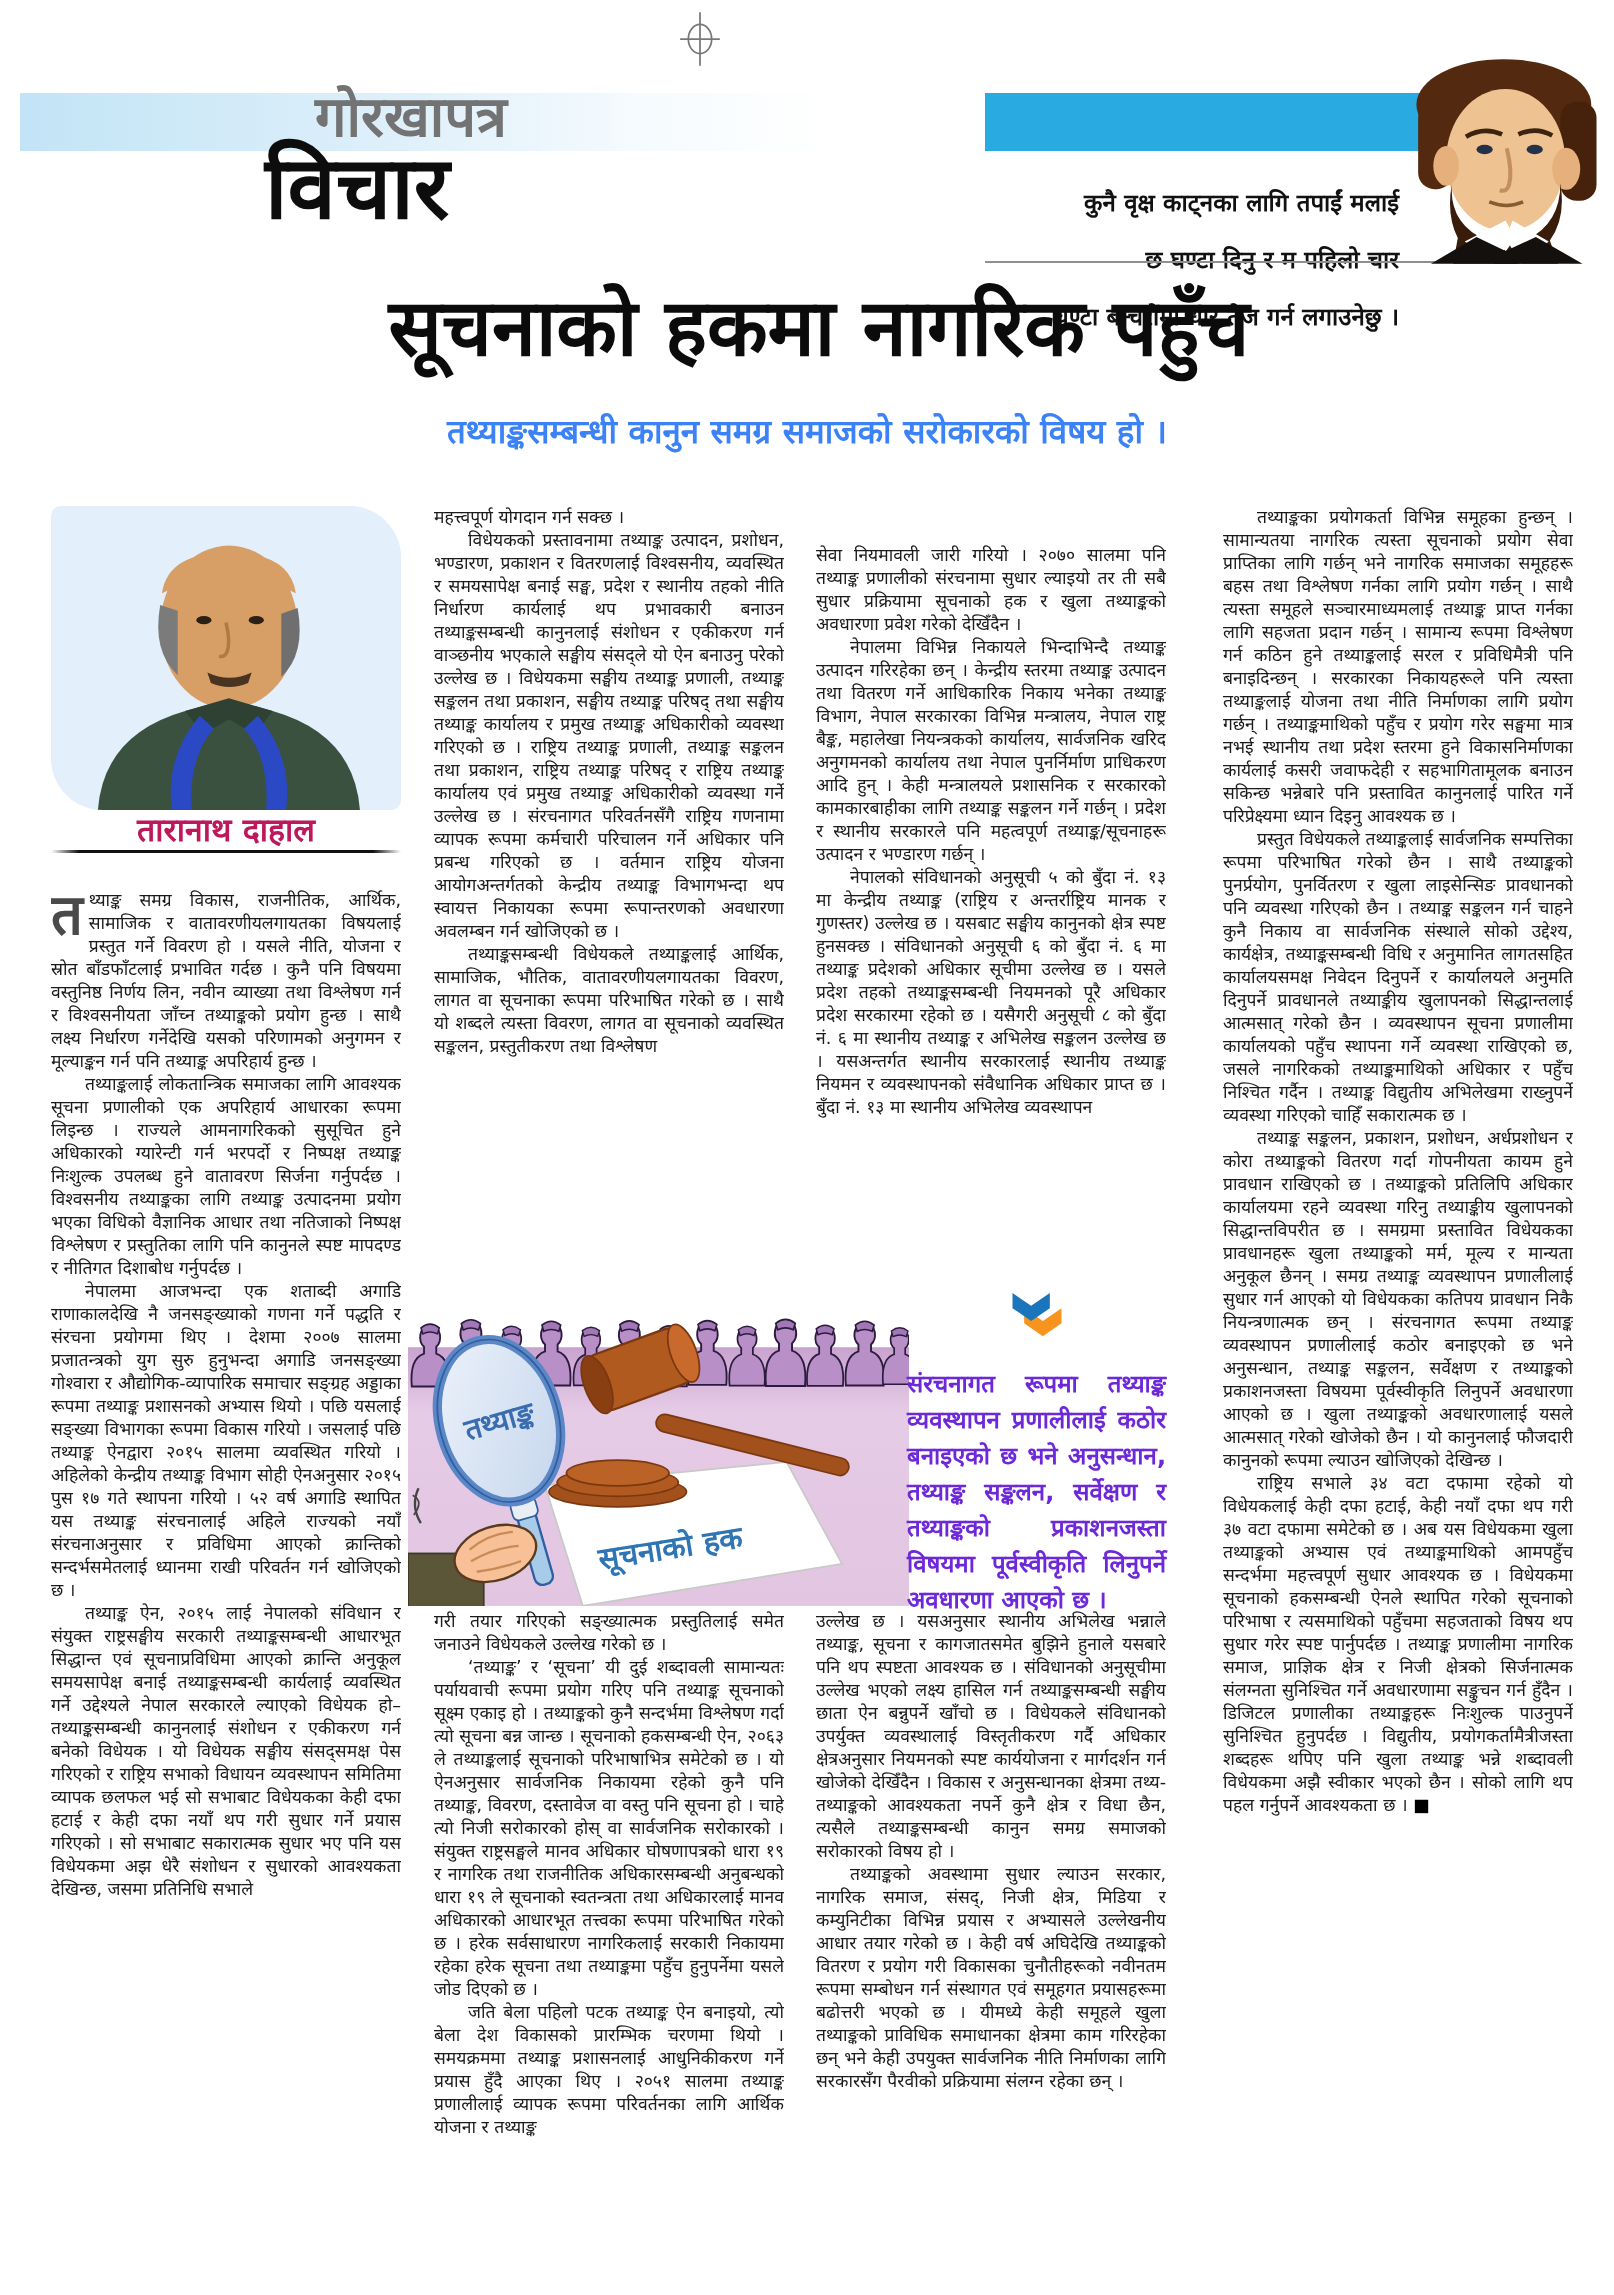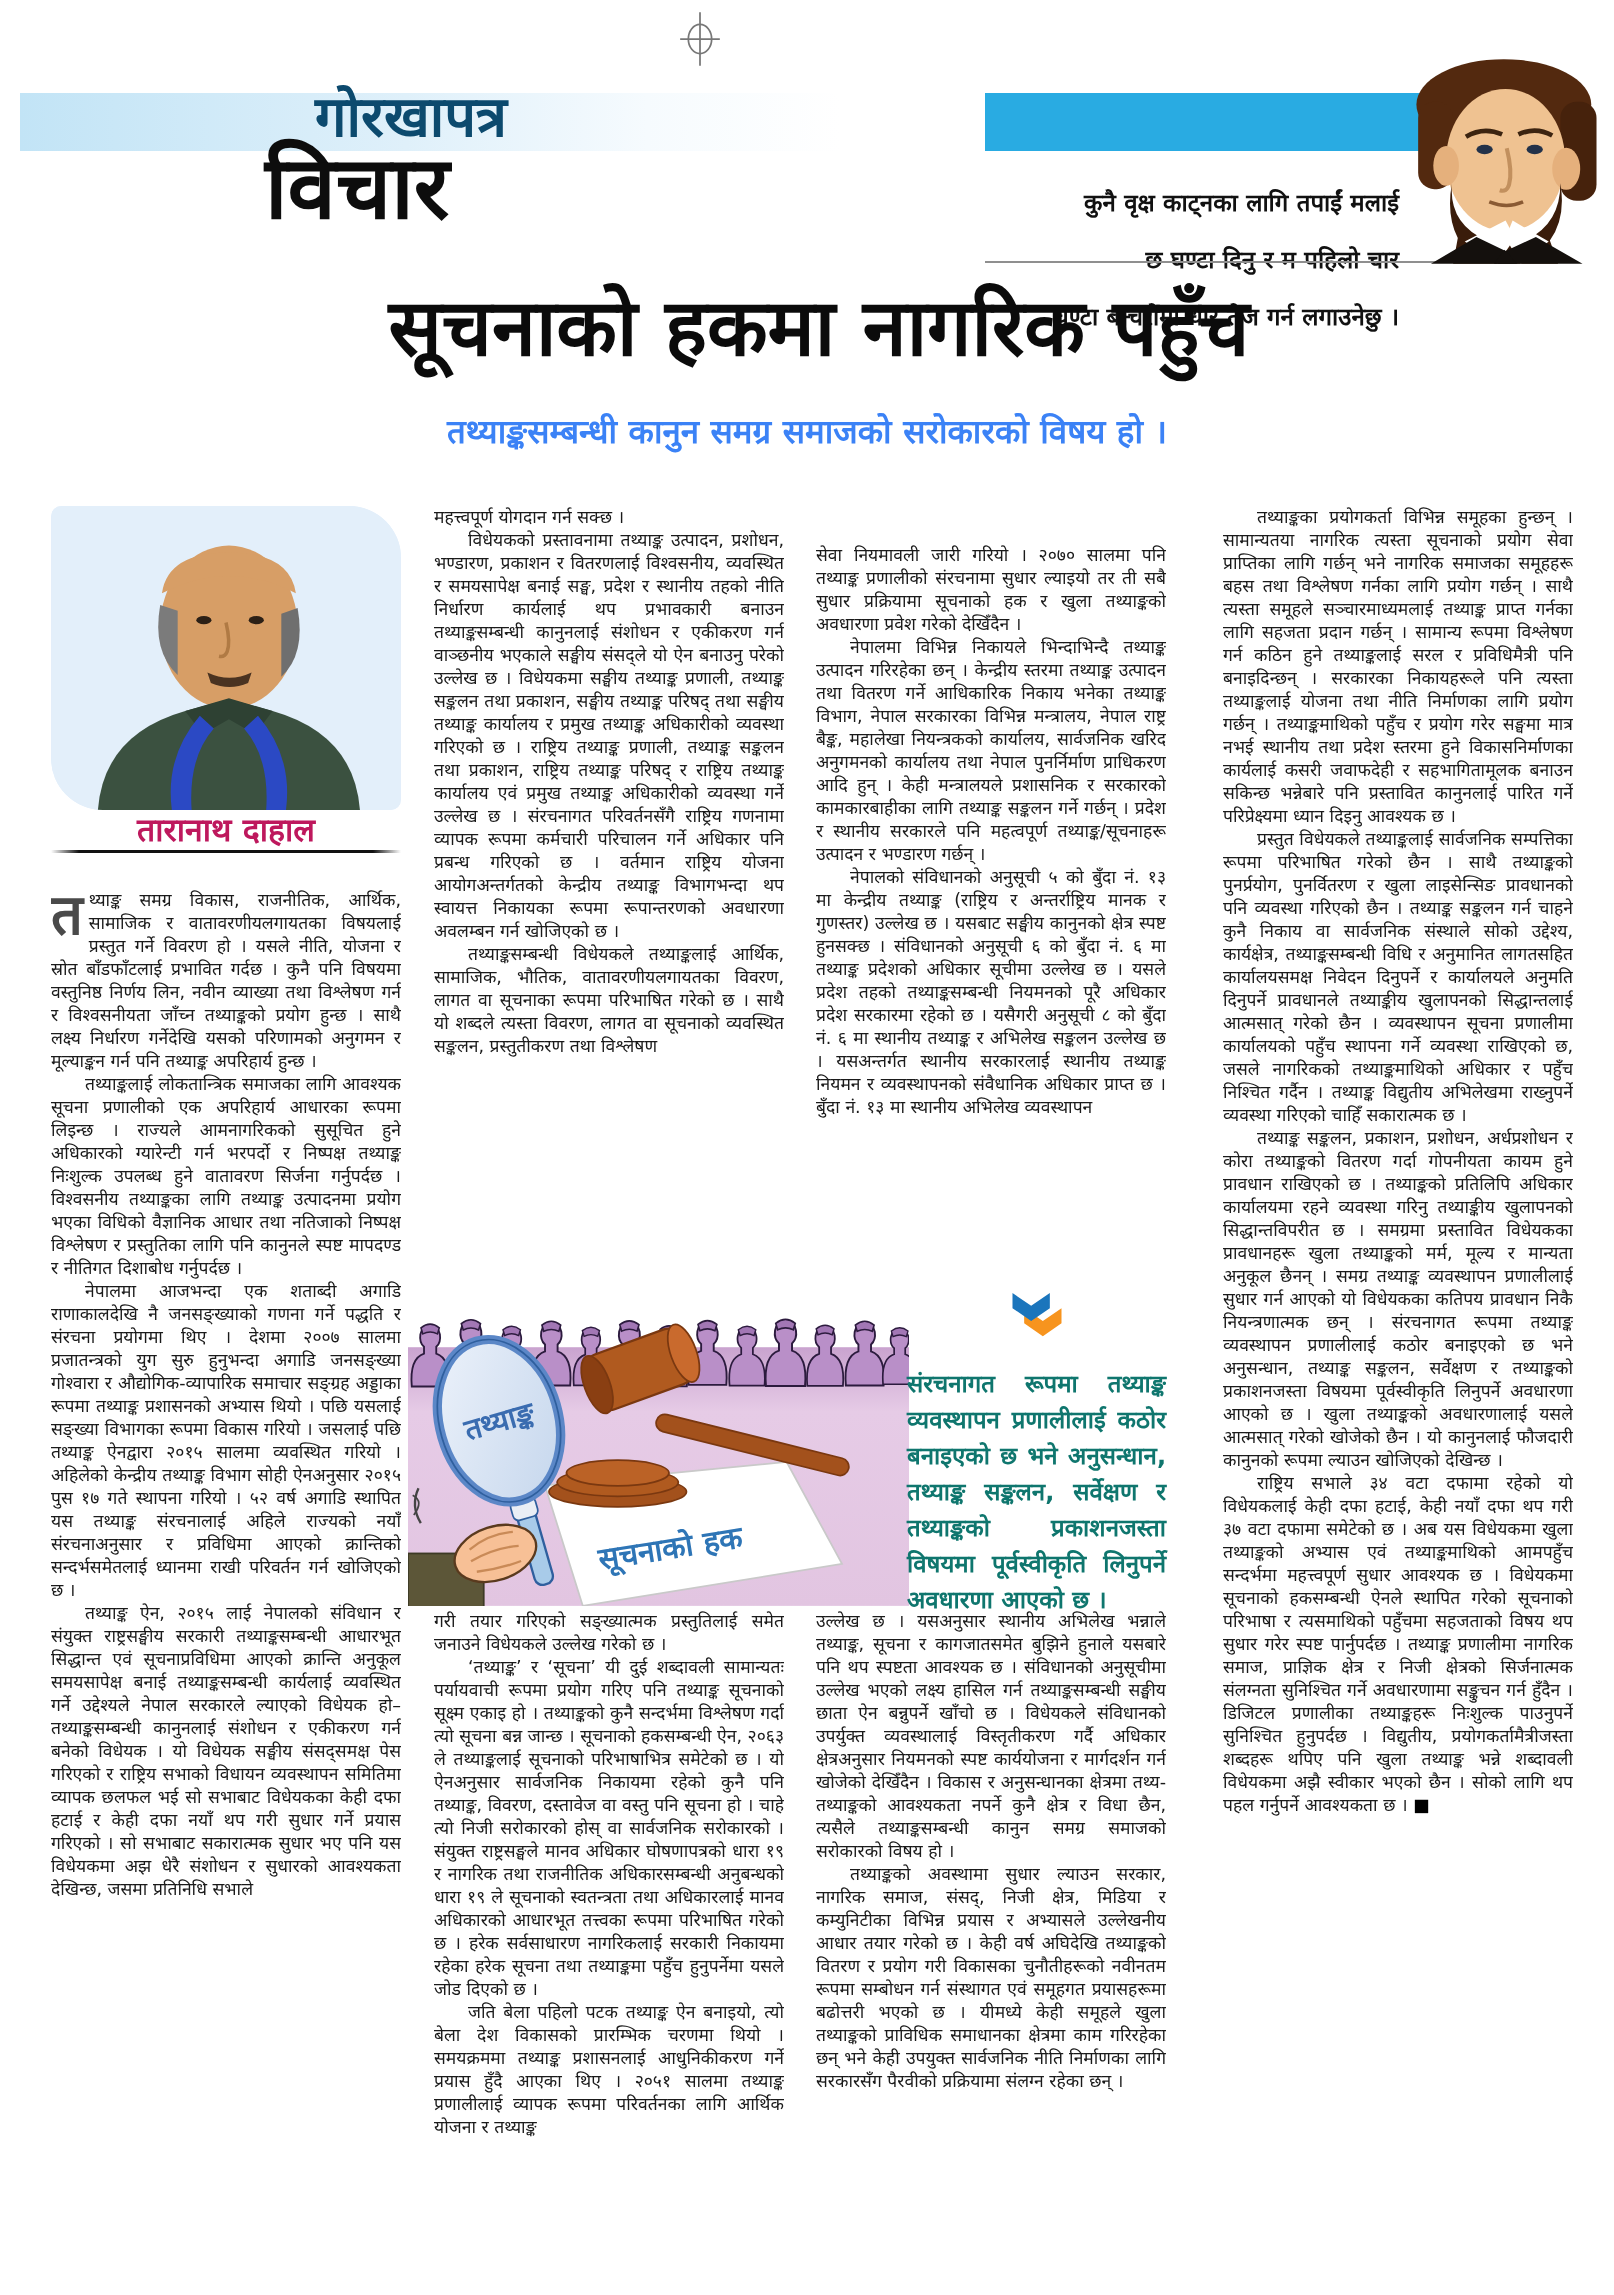--- a/index.html
+++ b/index.html
@@ -3,21 +3,21 @@
 <meta charset="utf-8">
 <style>
   html,body{margin:0;padding:0;background:#888;}
   .page{position:relative;width:1614px;height:2295px;background:#ffffff;overflow:hidden;
         font-family:"DejaVu Sans",sans-serif;color:#1a1a1a;}
   
   .regmark{position:absolute;left:679px;top:10.5px;}
   .band-left{position:absolute;left:20.4px;top:93px;width:965px;height:58px;
              background:linear-gradient(90deg,#c2e4f6 0%,#dff0fa 40%,#f6fbfe 65%,#ffffff 85%);}
   .band-right{position:absolute;left:985px;top:93px;width:578px;height:58px;background:#29abe2;}
-  .masthead-top{position:absolute;left:315px;top:89px;font-size:56px;font-weight:bold;color:#0c4a6e;line-height:1;}
+  .masthead-top{position:absolute;left:315px;top:89px;font-size:56px;font-weight:bold;color:#737373;line-height:1;}
   .masthead-main{position:absolute;left:265px;top:145px;font-size:87px;font-weight:bold;color:#0d0d0d;line-height:1;}
   .lenin-title{position:absolute;left:985px;top:92px;width:414px;height:59px;display:flex;
                align-items:center;justify-content:center;font-size:44px;font-weight:bold;color:#ffffff;}
   .lenin-quote{position:absolute;left:991px;top:163px;width:408px;text-align:right;
                font-size:24px;line-height:33px;font-weight:bold;color:#111;}
   .quote-rule{position:absolute;left:985px;top:261px;width:577px;height:2.3px;background:#8f8f8f;}
   .lincoln{position:absolute;left:1396px;top:49px;width:218px;height:215px;}
   
   .headline{position:absolute;left:12px;top:281px;width:1614px;text-align:center;
             font-size:79px;font-weight:bold;color:#0b0b0b;line-height:1.2;}
@@ -36,21 +36,21 @@
   .photo{width:350px;height:304px;border-radius:10.5px 52px 10.5px 52px;overflow:hidden;background:#e2eefb;}
   .author-name{margin-top:9.3px;text-align:center;font-size:32px;font-weight:bold;color:#be185d;}
   .author-rule{margin-top:8.2px;height:2.3px;background:linear-gradient(90deg,#fff 0%,#111 8%,#111 92%,#fff 100%);}
   .col1-text{margin-top:36px;height:1376px;overflow:hidden;}
   .dropcap{float:left;font-size:56px;line-height:47px;font-weight:bold;color:#4a4a4a;padding:2.3px 5.8px 0 0;}
   
   .cartoon{position:absolute;left:408px;top:1290px;width:501px;height:316px;}
   
   .pullquote{position:absolute;left:907px;top:1293px;width:259px;height:311px;}
   .pq-icon{display:block;margin:0 auto 10.5px auto;}
-  .pq-text{font-size:24px;line-height:36px;font-weight:bold;color:#0f766e;text-align:justify;margin-top:24px;}
+  .pq-text{font-size:24px;line-height:36px;font-weight:bold;color:#6d28d9;text-align:justify;margin-top:24px;}
   .endmark{font-size:17.5px;color:#000;}
 </style>
 </head>
 <body>
 
 <div class="page">
 
   <svg class="regmark" width="42" height="56" viewBox="0 0 72 96">
     <ellipse cx="36" cy="48" rx="20" ry="25" fill="none" stroke="#777" stroke-width="3"></ellipse>
     <line x1="36" y1="2" x2="36" y2="94" stroke="#777" stroke-width="3"></line>

